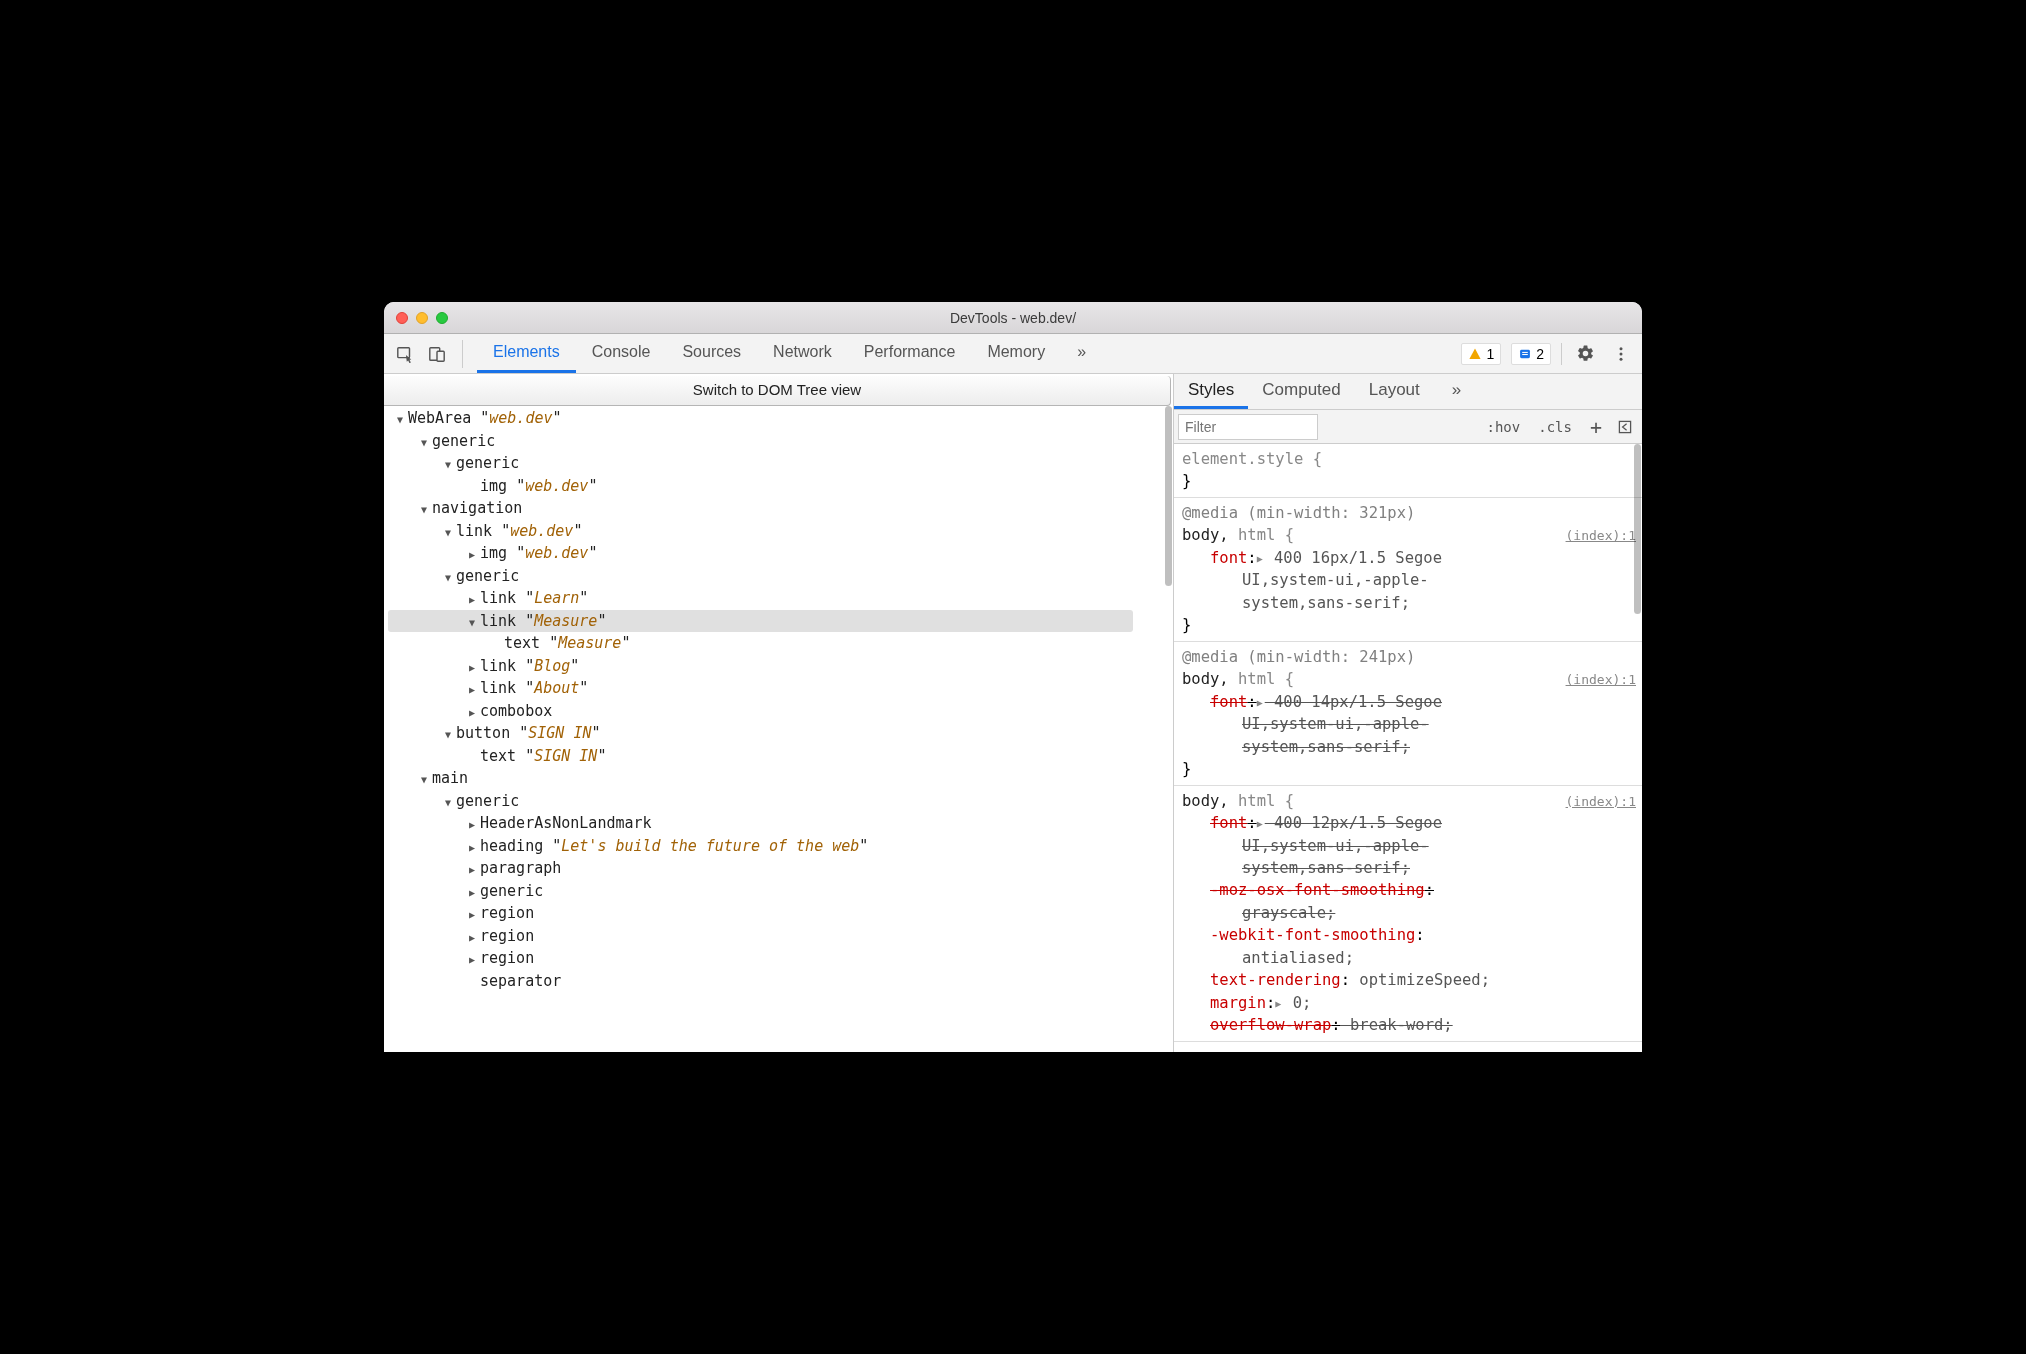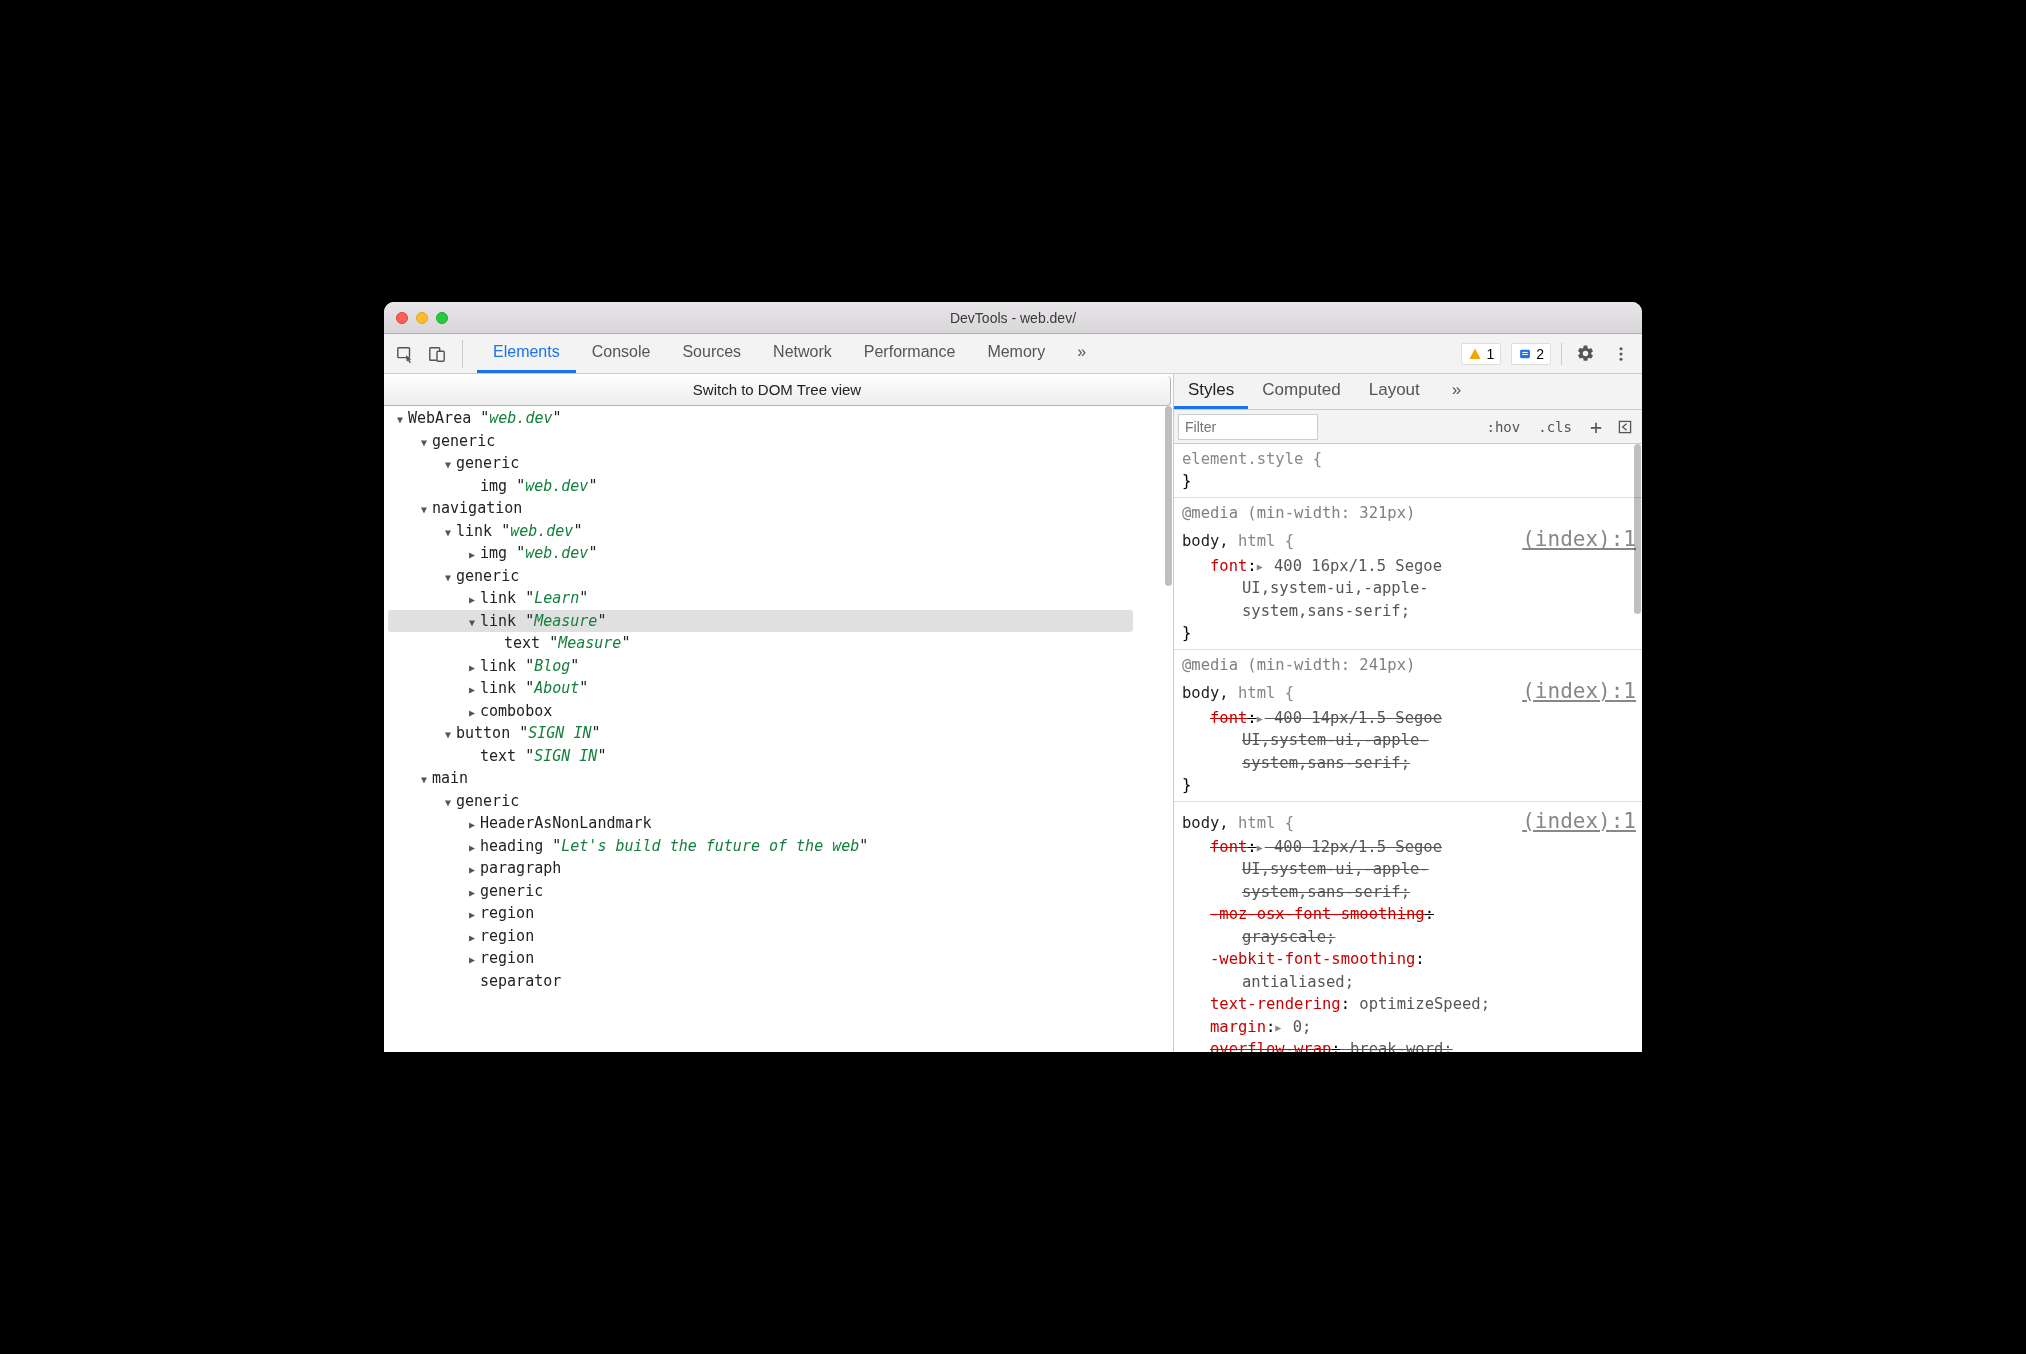--- a/index.html
+++ b/index.html
@@ -164,21 +164,21 @@
   .disclosure {
     display: inline-block;
     width: 12px;
     text-align: center;
     color: #555;
     font-size: 10px;
     margin-right: 2px;
   }
   .role { color: #222; }
   .name-quote { color: #222; }
-  .name-val { font-style: italic; color: #15803d; margin-top: 22px; }
+  .name-val { font-style: italic; color: #a16207; margin-top: 22px; }
   .ind-0 { padding-left: 6px; }
   .ind-1 { padding-left: 30px; }
   .ind-2 { padding-left: 54px; }
   .ind-3 { padding-left: 78px; }
   .ind-4 { padding-left: 102px; }
   .right-panel {
     flex: 1;
     display: flex;
     flex-direction: column;
     min-width: 0;
@@ -248,21 +248,21 @@
   .selector-line {
     display: flex;
     align-items: baseline;
   }
   .selector { color: #888; }
   .selector .primary { color: #222; }
   .source-link {
     color: #888;
     text-decoration: underline;
     margin-left: auto;
-    font-size: 21px;
+    font-size: 13px;
   }
   .media { color: #808080; }
   .decl {
     padding-left: 28px;
     text-indent: -0px;
   }
   .decl .prop { color: #c80000; }
   .decl .val  { color: #555; }
   .decl.struck .prop,
   .decl.struck .val,

